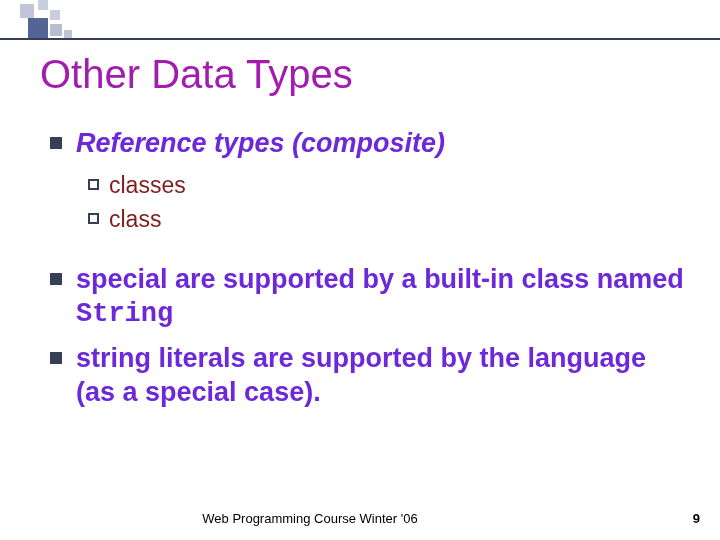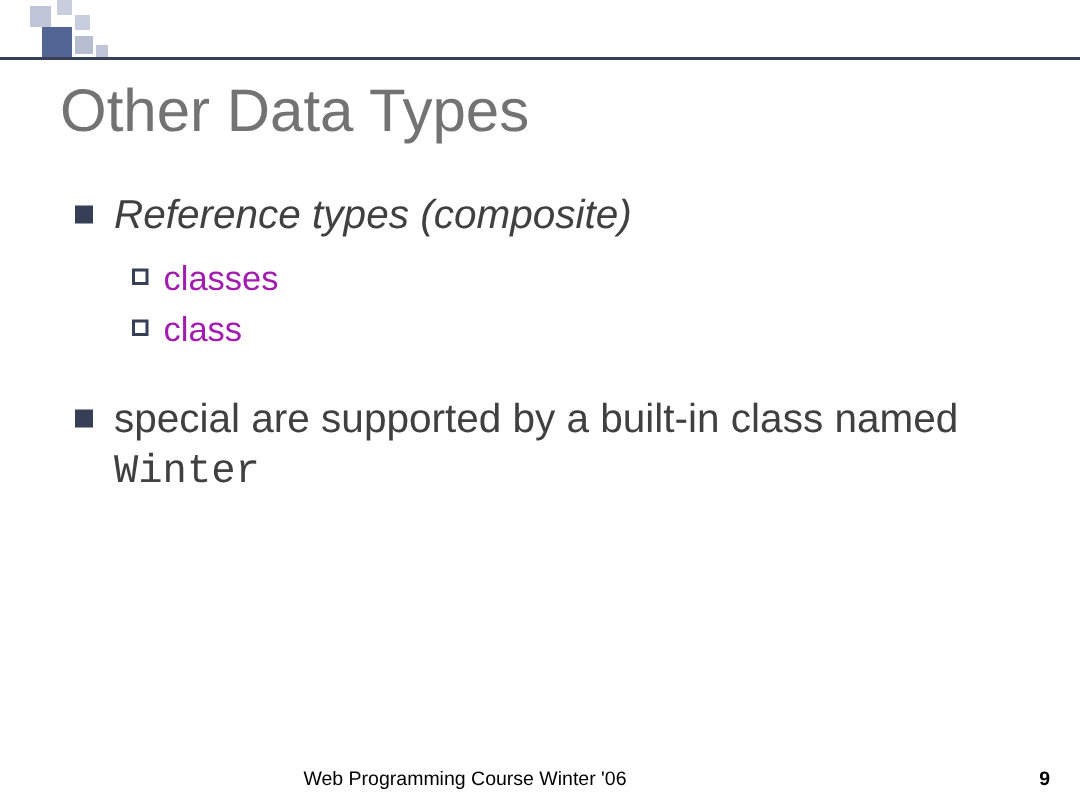--- a/index.html
+++ b/index.html
@@ -31,62 +31,63 @@
   .slide {
     position: absolute;
     top: 52px;
     left: 40px;
     right: 30px;
     bottom: 40px;
   }
   .title {
     font-size: 40px;
     font-weight: 400;
-    color: #737373;
+    color: #a21caf;
     margin-bottom: 30px;
   }
   .level1 {
     margin-left: 10px;
     margin-bottom: 10px;
     display: flex;
     align-items: flex-start;
   }
   .level1.italic .text { font-style: italic; }
   .bullet-filled {
     display: inline-block;
     width: 12px;
     height: 12px;
     background: #363f55;
     margin-top: 10px;
     margin-right: 14px;
     flex-shrink: 0;
   }
   .level1 .text {
     font-size: 27px;
-    color: #404040;
+    color: #6d28d9;
     line-height: 1.25;
+    font-weight: bold;
   }
   .level2 {
     margin-left: 48px;
     margin-bottom: 4px;
     display: flex;
     align-items: flex-start;
   }
   .bullet-hollow {
     display: inline-block;
     width: 11px;
     height: 11px;
     border: 2px solid #363f55;
     margin-top: 8px;
     margin-right: 10px;
     flex-shrink: 0;
   }
   .level2 .text {
     font-size: 23px;
-    color: #a21caf;
+    color: #7f1d1d;
     line-height: 1.3;
   }
   .gap { height: 24px; }
   .code { font-family: "Courier New", monospace; }
   .footer-center {
     position: absolute;
     bottom: 14px;
     left: 0;
     width: 620px;
     text-align: center;
@@ -132,21 +133,25 @@
   <div class="level2">
     <span class="bullet-hollow"></span>
     <span class="text">class</span>
   </div>
 
   <div class="gap"></div>
 
   <div class="level1">
     <span class="bullet-filled"></span>
     <span class="text">
-      <span>special are supported by a built-in class named </span><span class="code">Winter</span>
+      <span>special are supported by a built-in class named </span><span class="code">String</span>
     </span>
   </div>
 
+  <div class="level1">
+    <span class="bullet-filled"></span>
+    <span class="text">string literals are supported by the language (as a special case).</span>
+  </div>
 
 </div>
 
 <div class="footer-center">Web Programming Course Winter '06</div>
 <div class="footer-right">9</div>
 
 </body></html>

